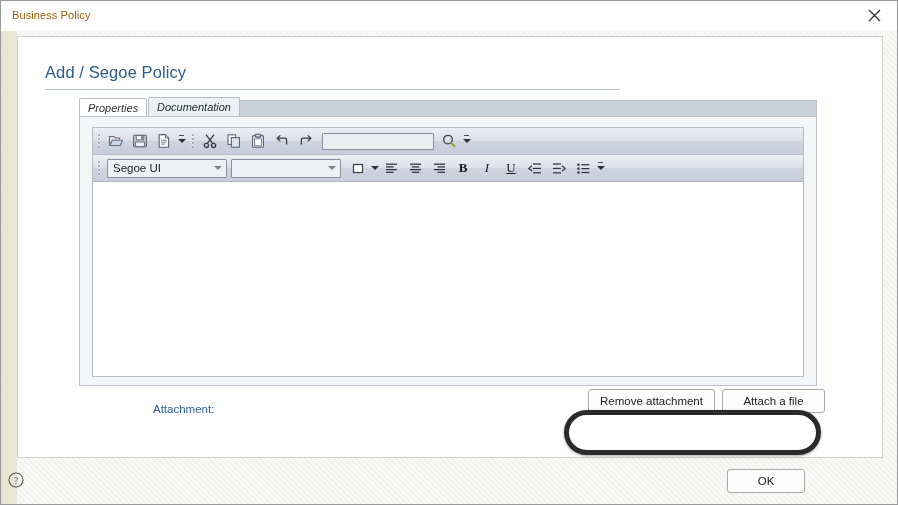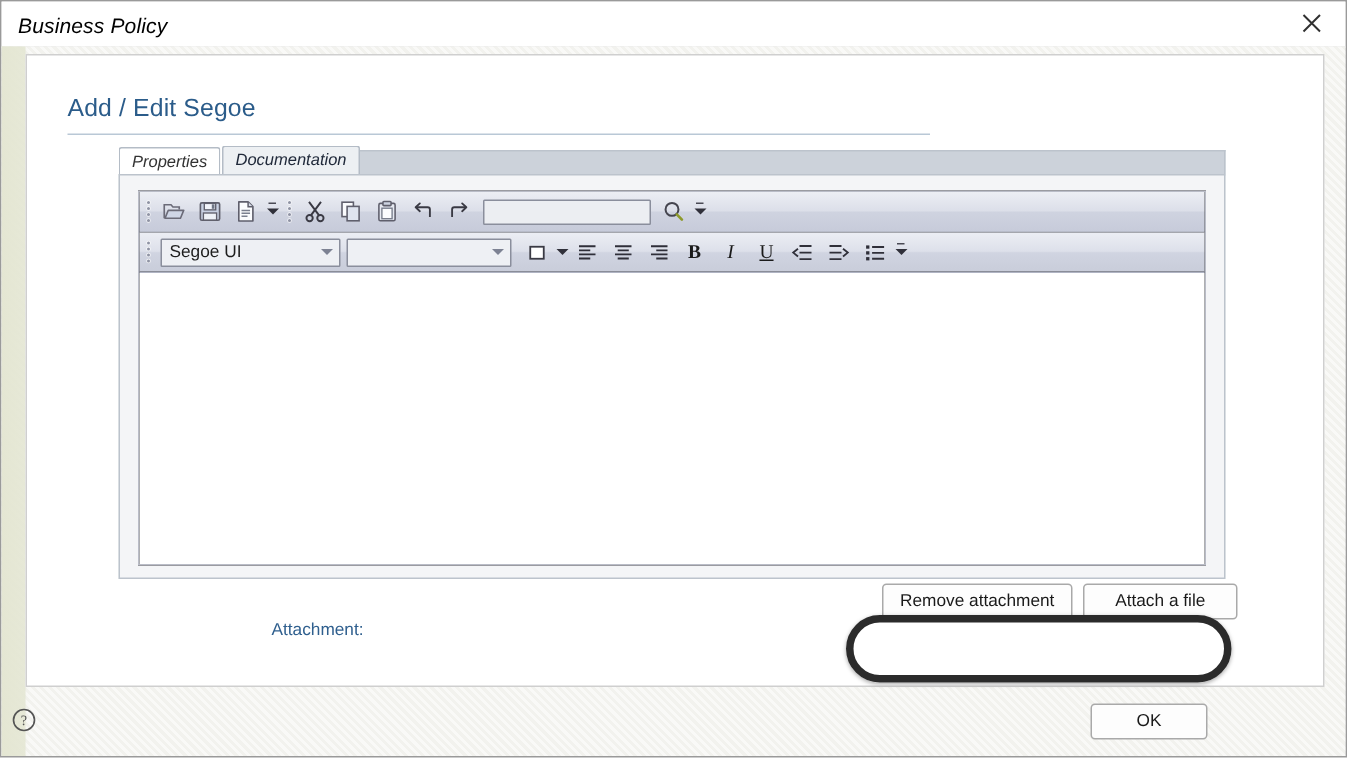--- a/index.html
+++ b/index.html
@@ -31,24 +31,23 @@
     left: 0; top: 0;
     width: 896px;
     height: 30px;
     background: #ffffff;
     border-bottom: 1px solid #dcdcdc;
   }
   .titlebar .title {
     position: absolute;
     left: 11px;
     top: 8px;
-    font-size: 14px;
-    color: #000000;
+    font-size: 11px;
+    color: #a16207;
     letter-spacing: .1px;
-    font-style: italic;
   }
   .titlebar .close-btn {
     position: absolute;
     right: 0; top: 0;
     width: 46px;
     height: 29px;
     display: flex;
     align-items: center;
     justify-content: center;
     cursor: pointer;
@@ -322,24 +321,23 @@
   .attach-row {
     position: absolute;
     left: 0;
     right: 0;
     top: 268px;
     height: 38px;
   }
   .attach-label {
     position: absolute;
     left: 73px;
-    top: 29px;
+    top: 18px;
     font-size: 11.5px;
     color: #2f5f8e;
-    margin-left: 28px;
   }
 
   .btn {
     box-sizing: border-box;
     background: #fdfdfd;
     border: 1px solid #a9a9a9;
     border-radius: 3px;
     font-size: 11.5px;
     color: #1a1a1a;
     display: flex;
@@ -424,21 +422,21 @@
       </span>
     </div>
   </div>
 
   <div class="dialog-body">
     <div class="left-tint"></div>
     <div class="left-tint2"></div>
 
     <div class="content-card">
 
-      <div class="page-title">Add / Edit Segoe</div>
+      <div class="page-title">Add / Segoe Policy</div>
       <div class="title-rule"></div>
 
       <div class="tabstrip">
         <div class="tab-filler"></div>
         <div class="tab" style="left:0px;">
           <span>Properties</span>
         </div>
         <div class="tab active" style="left:69px;text-align:center;">
           <span>Documentation</span>
         </div>

